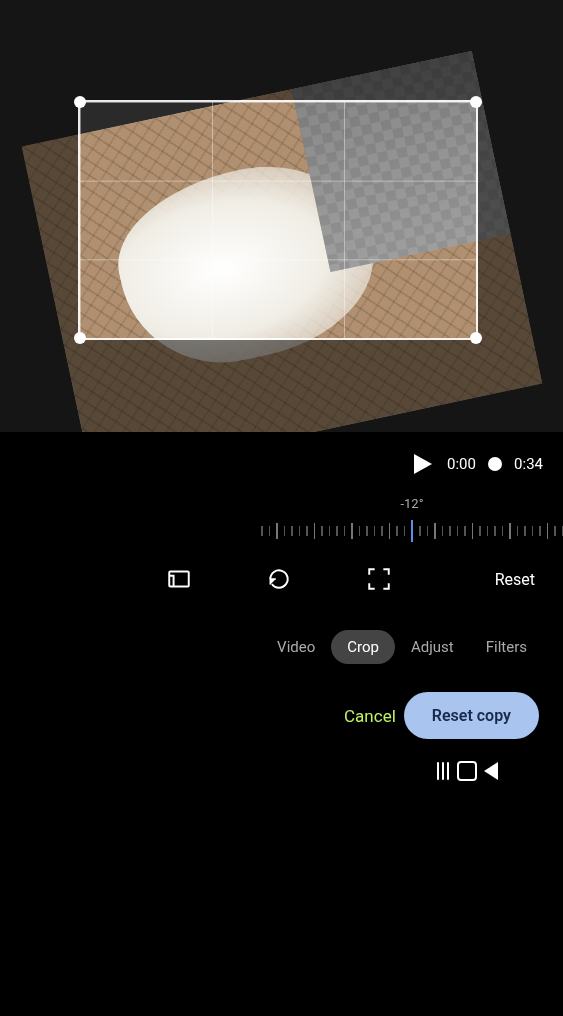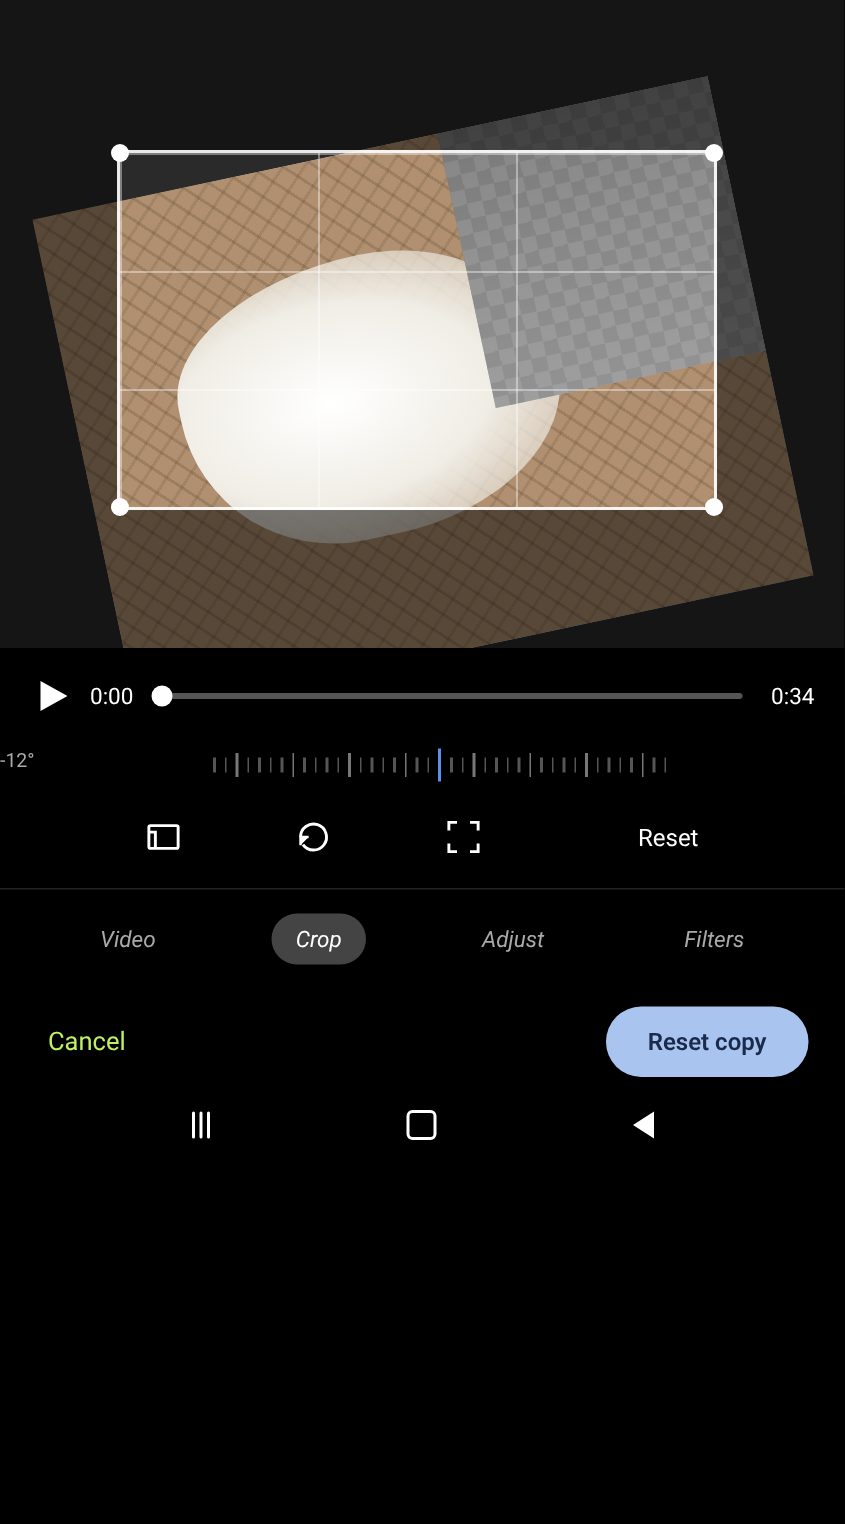--- a/index.html
+++ b/index.html
@@ -147,20 +147,21 @@
     
     #controls-area {
       position: absolute;
       bottom: 0;
       left: 0;
       right: 0;
       height: 584px;
       background: #000;
       display: flex;
       flex-direction: column;
+      align-items: flex-end;
     }
 
     
     .playback-row {
       display: flex;
       align-items: center;
       padding: 18px 20px 10px;
       gap: 12px;
     }
 
@@ -219,21 +220,21 @@
     .time-end {
       font-size: 15px;
       color: #fff;
       min-width: 36px;
       text-align: right;
     }
 
     
     .rotation-indicator {
       display: flex;
-      flex-direction: row;
+      flex-direction: column;
       align-items: center;
       padding: 8px 0 0;
     }
 
     .rotation-value {
       font-size: 13px;
       color: #aaa;
       margin-bottom: 6px;
     }
 
@@ -310,21 +311,20 @@
       justify-content: space-around;
       padding: 16px 20px;
     }
 
     .tab-item {
       font-size: 15px;
       color: #aaa;
       cursor: pointer;
       padding: 8px 16px;
       border-radius: 24px;
-      font-style: italic;
     }
 
     .tab-item.active {
       background: #444;
       color: #fff;
     }
 
     
     .action-row {
       display: flex;

